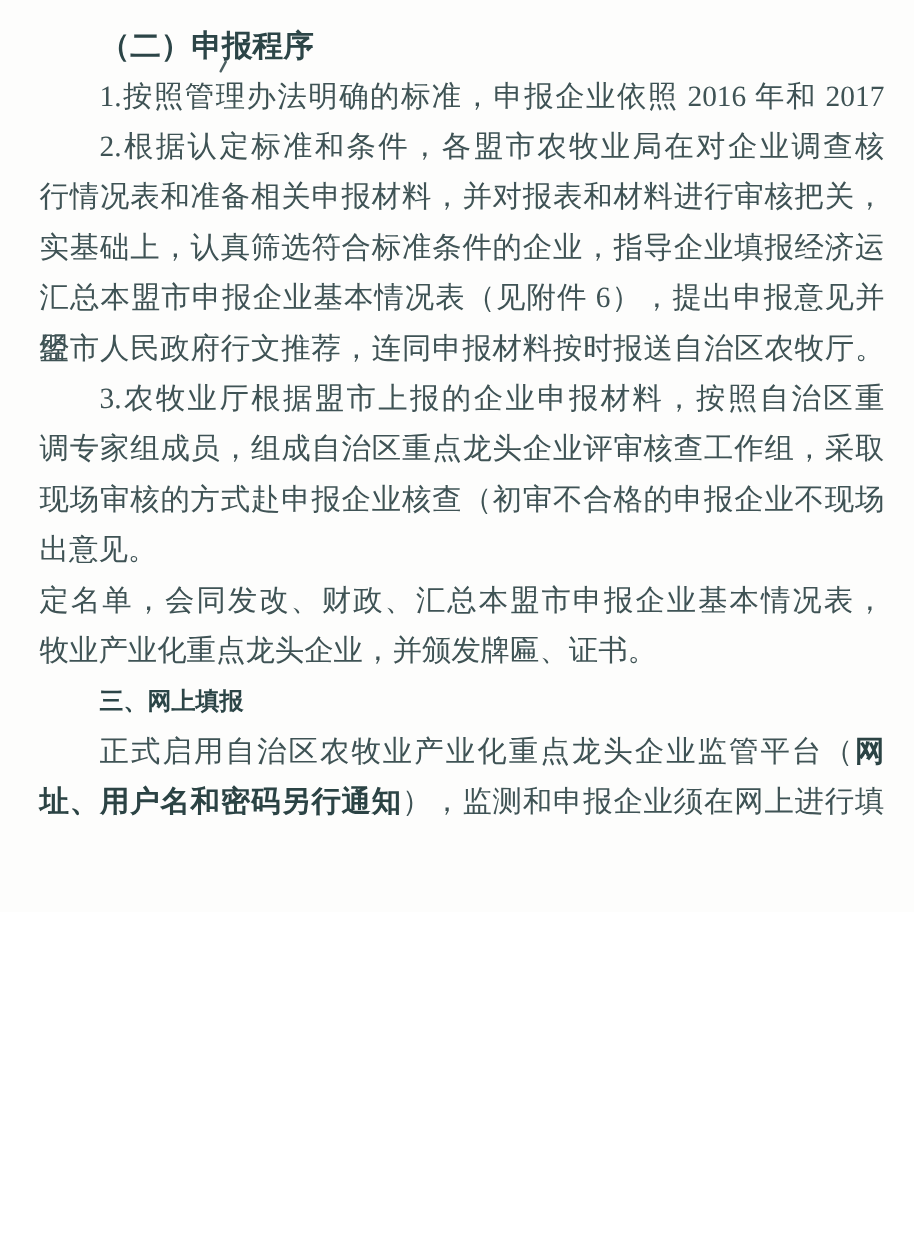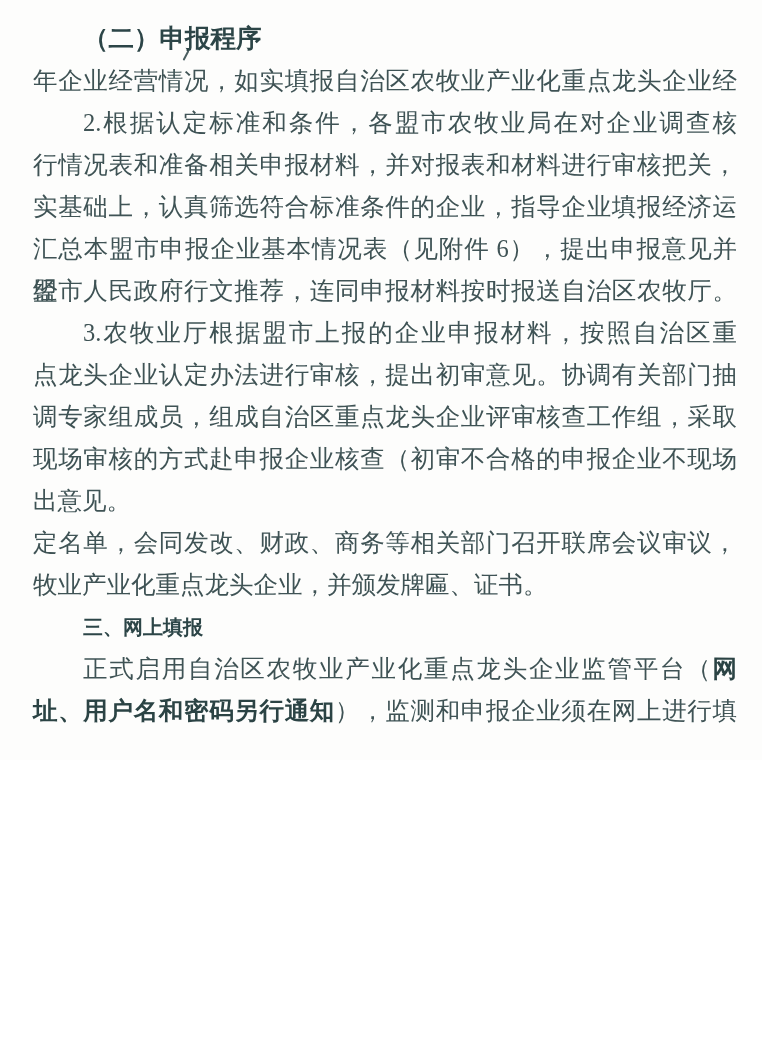--- a/index.html
+++ b/index.html
@@ -90,35 +90,34 @@
     border-radius: 1px;
   }
 </style>
 </head>
 <body>
 
 <div class="scan-page">
   <main class="content">
     <div class="line h1 indent">（二）申报程序</div>
 
-    <div class="line just">年企业经营情况，如实填报自治区农牧业产业化重点龙头企业经</div>
+    <div class="line just indent">1.按照管理办法明确的标准，申报企业依照 2016 年和 2017</div>
 
     <div class="line just indent">2.根据认定标准和条件，各盟市农牧业局在对企业调查核</div>
     <div class="line just">行情况表和准备相关申报材料，并对报表和材料进行审核把关，</div>
     <div class="line just">实基础上，认真筛选符合标准条件的企业，指导企业填报经济运</div>
     <div class="line just">汇总本盟市申报企业基本情况表（见附件 6），提出申报意见并经</div>
     <div class="line just">盟市人民政府行文推荐，连同申报材料按时报送自治区农牧厅。</div>
 
     <div class="line just indent">3.农牧业厅根据盟市上报的企业申报材料，按照自治区重</div>
-    <div class="line just">点龙头企业认定办法进行审核，提出初审意见。协调有关部门抽</div>
     <div class="line just">调专家组成员，组成自治区重点龙头企业评审核查工作组，采取</div>
     <div class="line just">现场审核的方式赴申报企业核查（初审不合格的申报企业不现场</div>
     <div class="line">出意见。</div>
 
-    <div class="line just">定名单，会同发改、财政、商务等相关部门召开联席会议审议，</div>
+    <div class="line just">定名单，会同发改、财政、汇总本盟市申报企业基本情况表，</div>
     <div class="line">牧业产业化重点龙头企业，并颁发牌匾、证书。</div>
 
     <div class="line h2 indent">三、网上填报</div>
 
     <div class="line just indent">
       <span>正式启用自治区农牧业产业化重点龙头企业监管平台（</span><span class="b">网</span>
     </div>
     <div class="line just">
       <span class="b">址、用户名和密码另行通知</span><span>），监测和申报企业须在网上进行填</span>
     </div>

